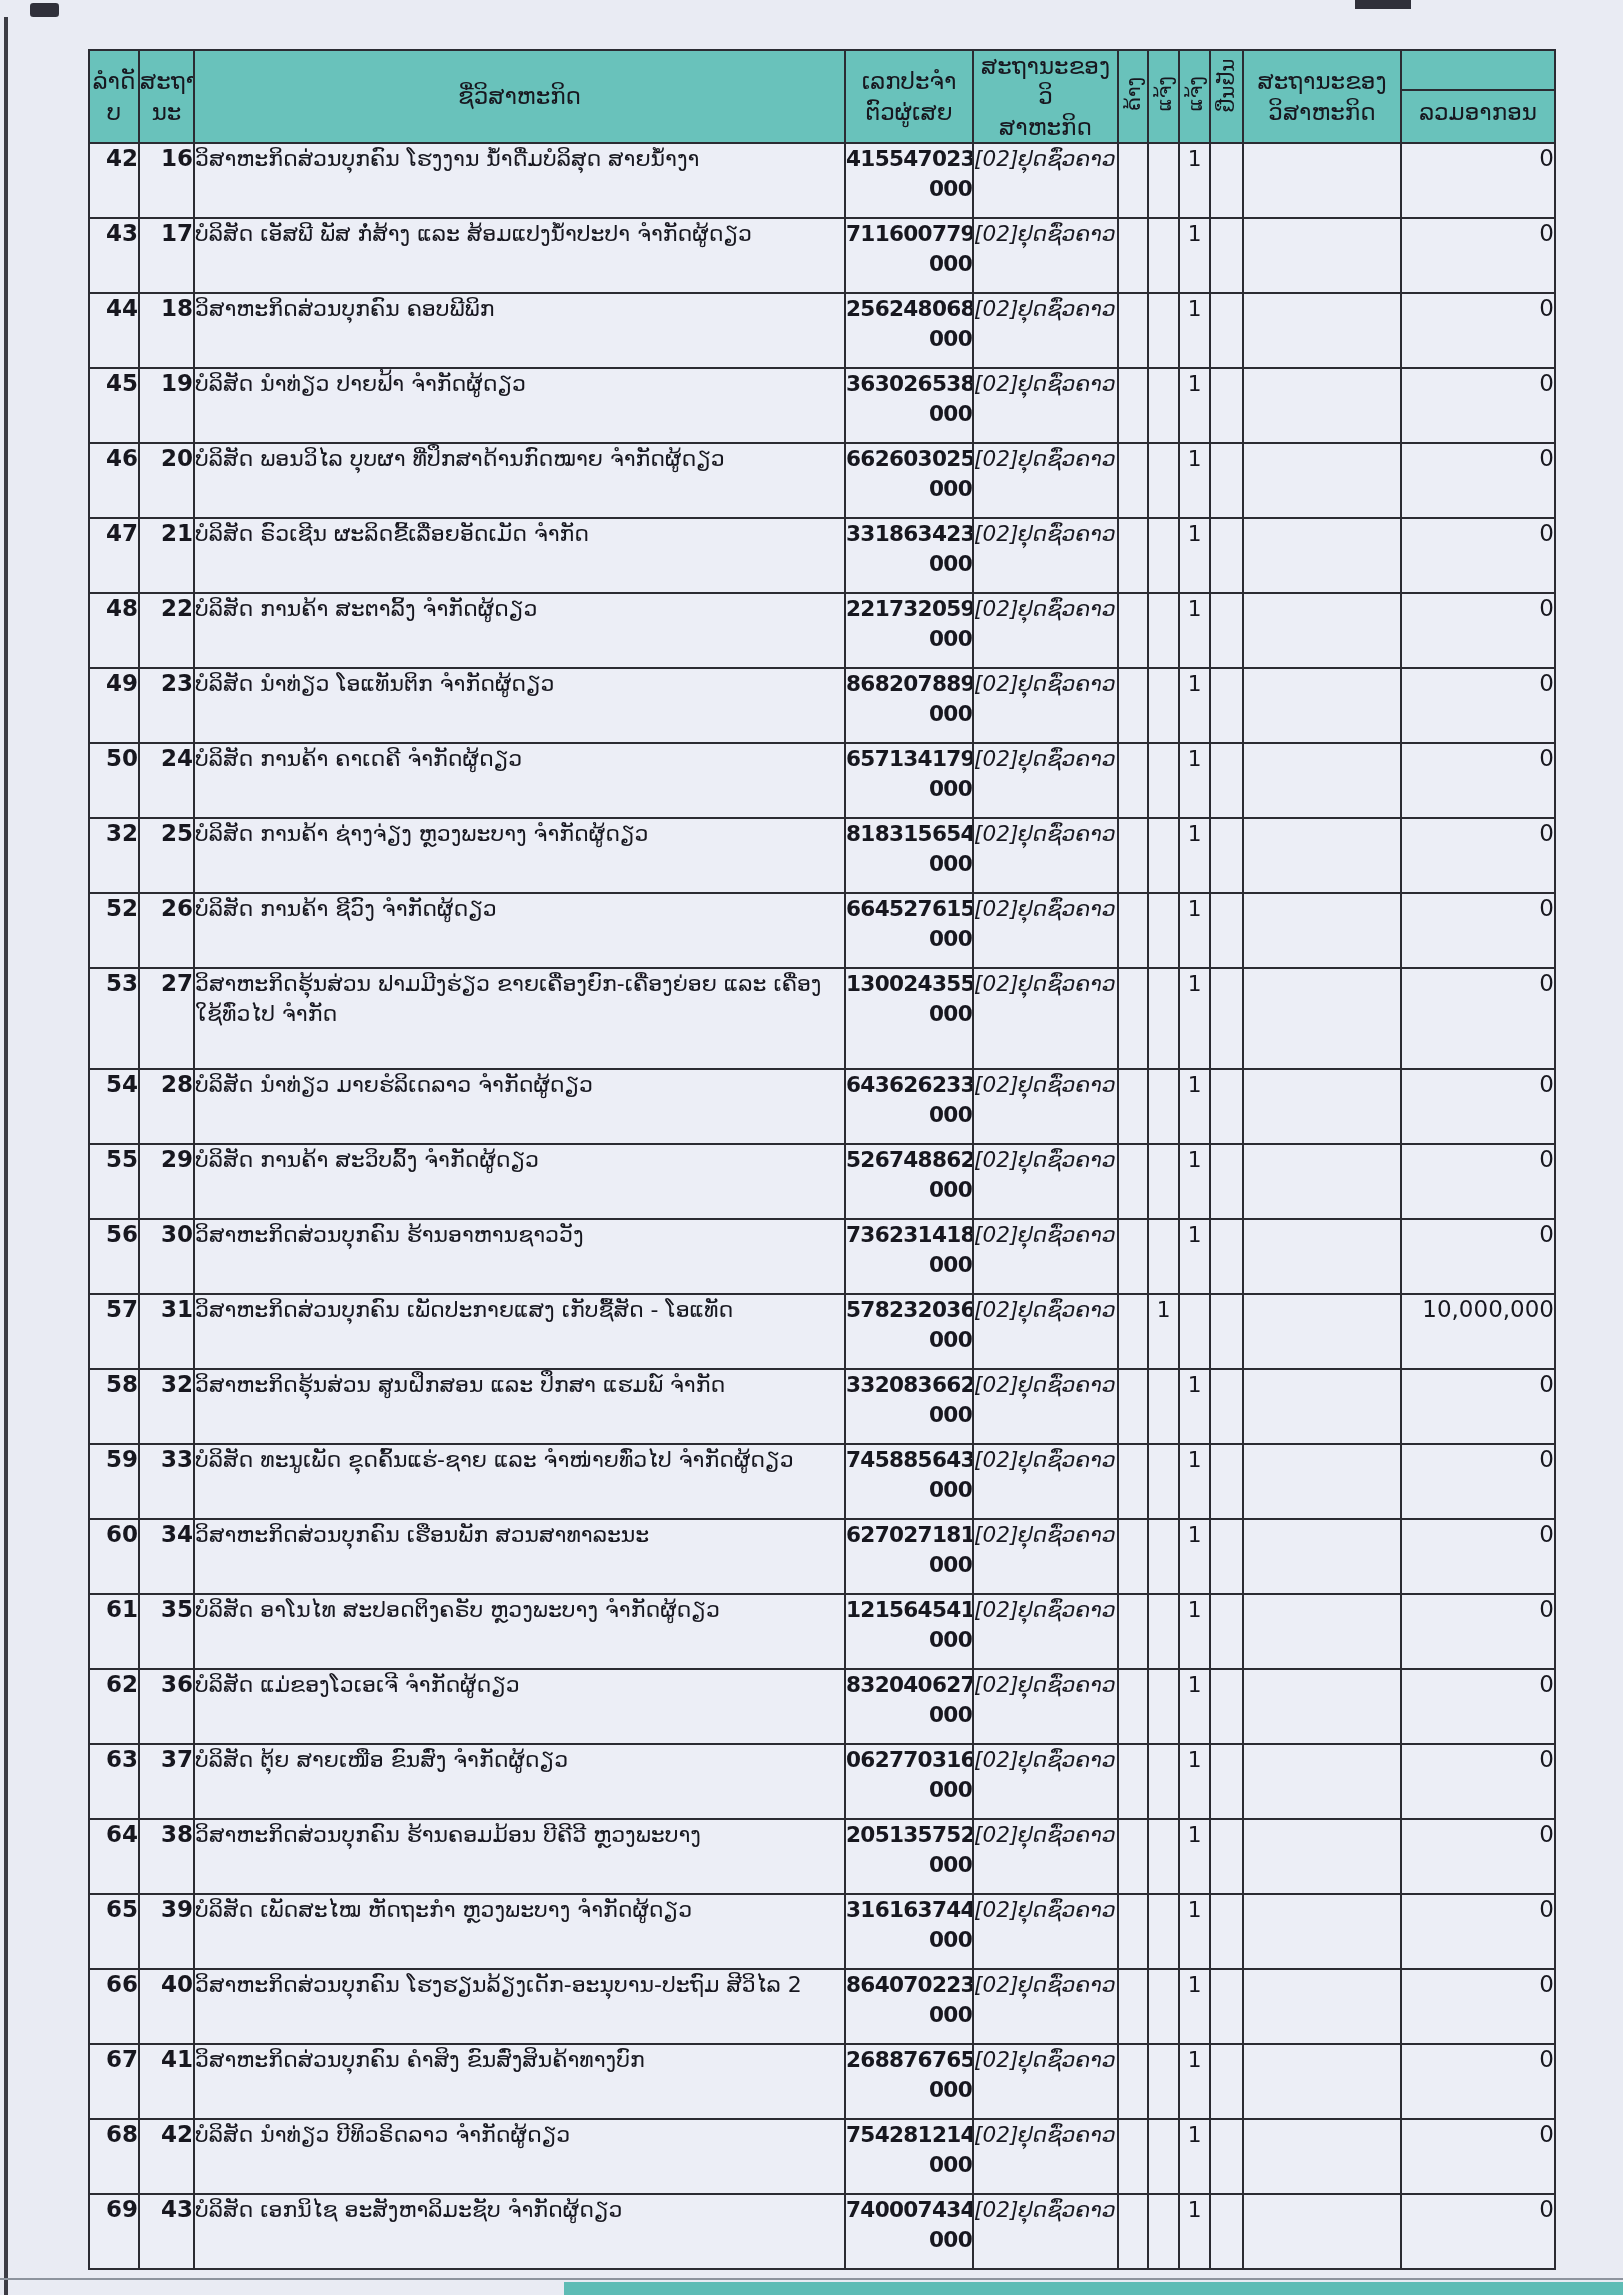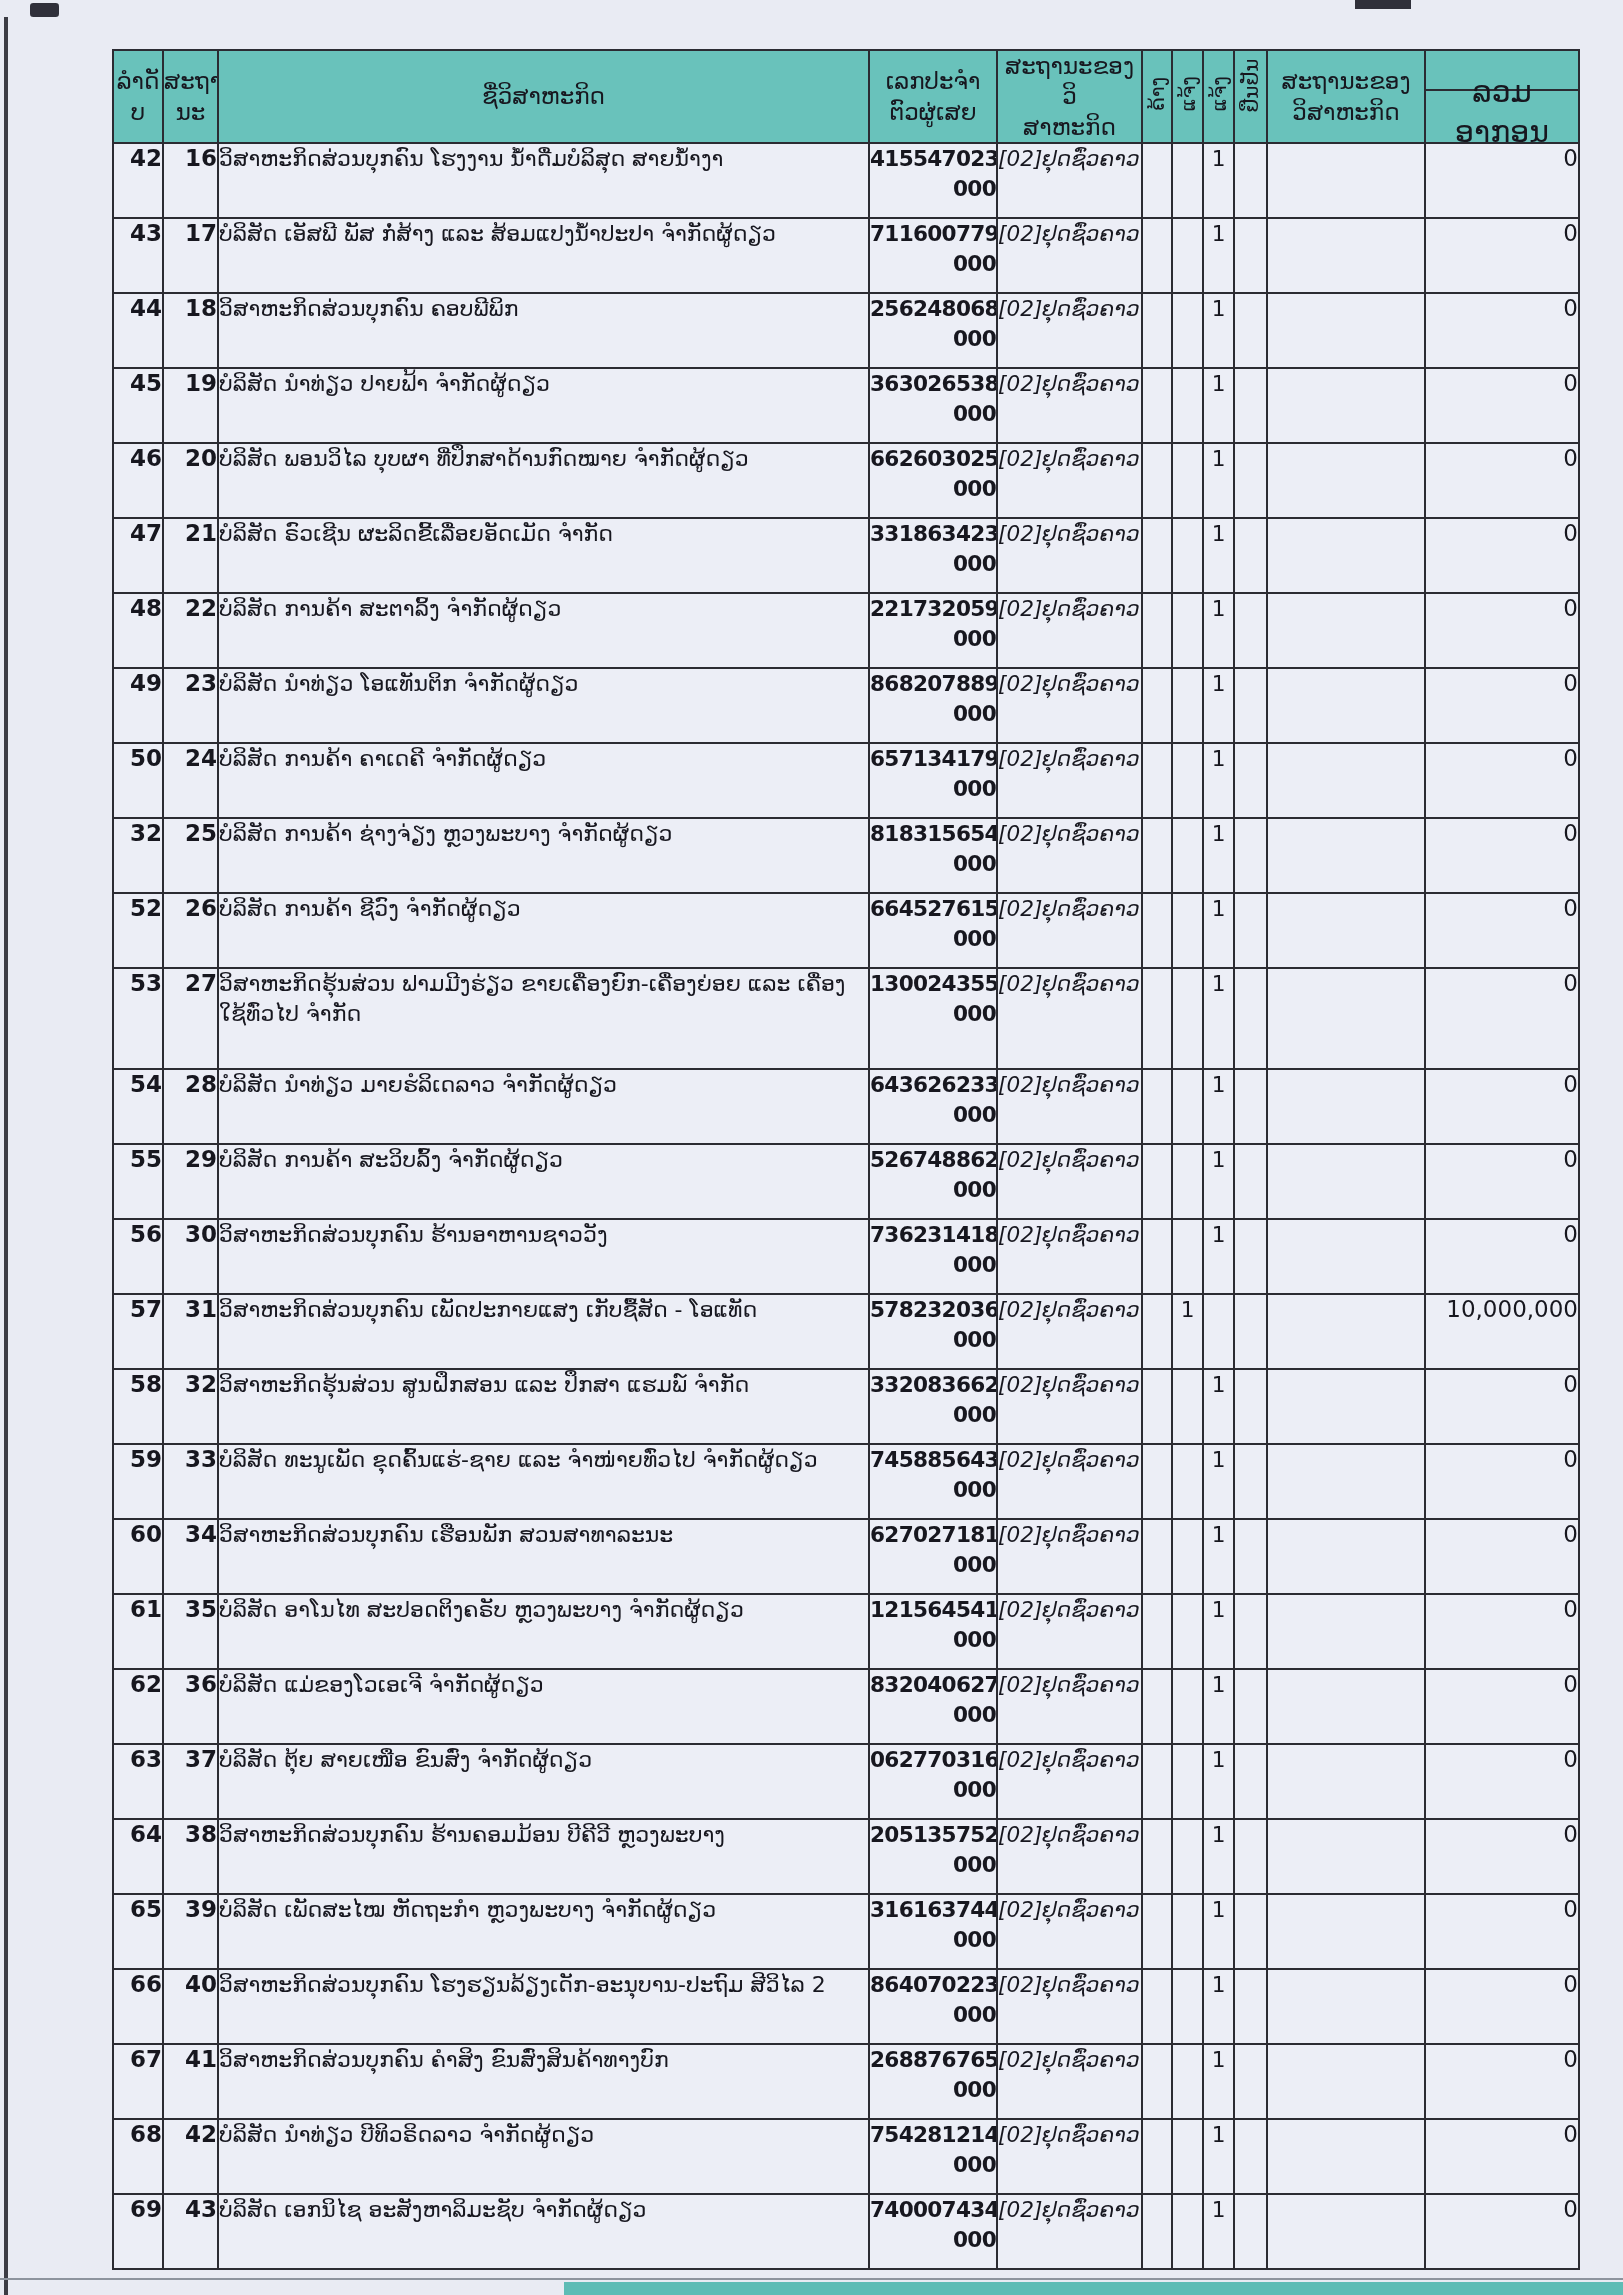--- a/index.html
+++ b/index.html
@@ -11,38 +11,38 @@
   }
   .page{position:absolute;inset:0;}
   
   .edge-left{position:absolute;left:3.9px;top:17px;width:4.6px;height:2278px;background:#3c3c44;}
   .blob-tl{position:absolute;left:30px;top:2.6px;width:29px;height:14.4px;background:#30303a;border-radius:3.3px;}
   .mark-tr{position:absolute;left:1355px;top:0;width:56px;height:8.5px;background:#30303a;}
   .line-bottom{position:absolute;left:0;top:2278px;width:1623px;height:2px;background:#8d939d;}
   .strip-bottom{position:absolute;left:564px;top:2282px;width:1059px;height:13.7px;background:#5ebcb5;}
 
   table.doc{
-    position:absolute;left:112px;top:49px;width:1467px;
+    position:absolute;left:88px;top:49px;width:1467px;
     border-collapse:collapse;table-layout:fixed;
   }
   table.doc th,table.doc td{
     border:2px solid #2b2b32;
     padding:0;overflow:hidden;
   }
   
   thead th{
     background:#69c2bb;
     height:82px;
     border-bottom-width:3.3px;
     font-weight:400;font-size:23px;line-height:1.32;
     text-align:center;vertical-align:middle;
   }
   thead th.c-total{vertical-align:top;}
   .tot-top{height:38px;border-bottom:2px solid #2b2b32;}
-  .tot-bot{height:42px;display:flex;align-items:center;justify-content:center;font-size:30px;}
+  .tot-bot{height:42px;display:flex;align-items:center;justify-content:center;font-size:23px;}
   .rot{
     transform:rotate(-90deg);
     white-space:nowrap;font-size:20px;line-height:1;
   }
   
   tbody td{
     height:73px;vertical-align:top;padding-top:14.4px;
     font-size:22px;line-height:29.5px;
     border-top-width:2.6px;border-bottom-width:2.6px;
     background:#eceef6;

